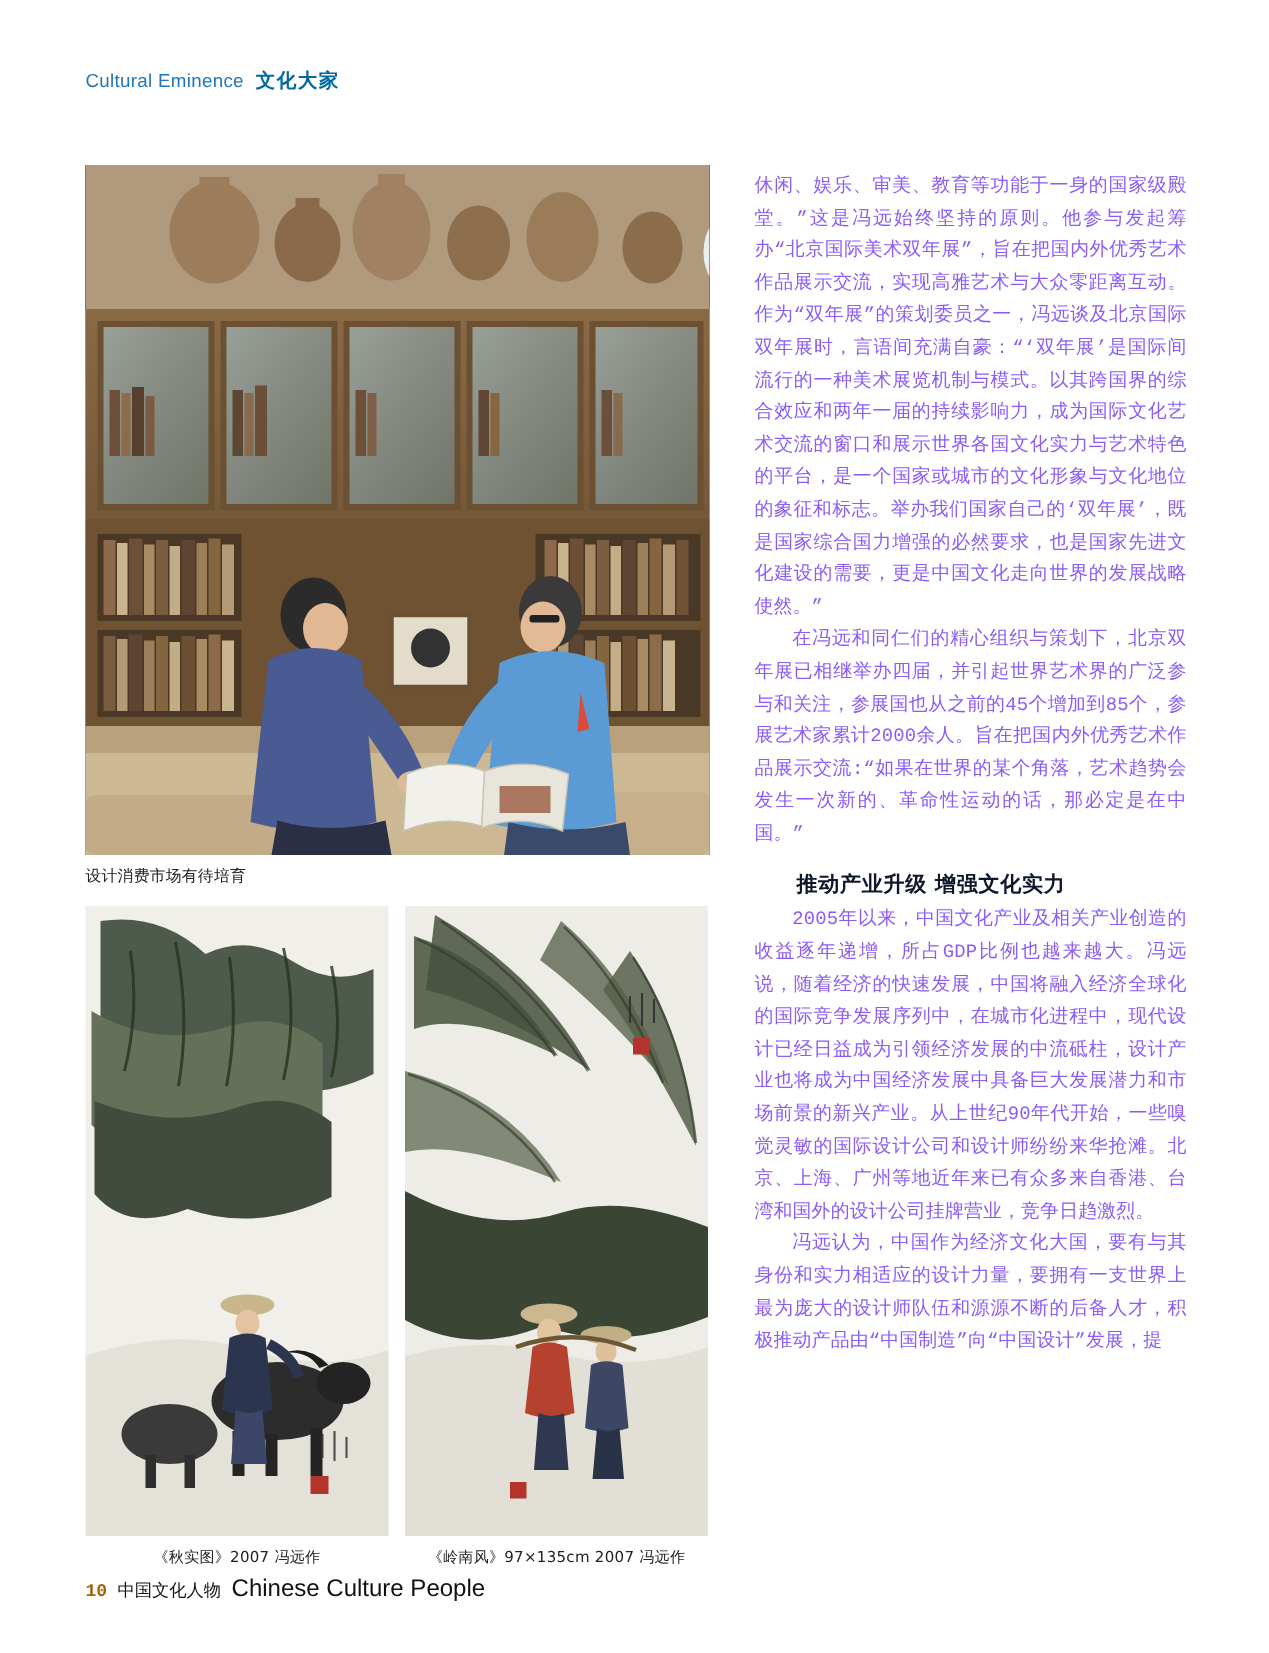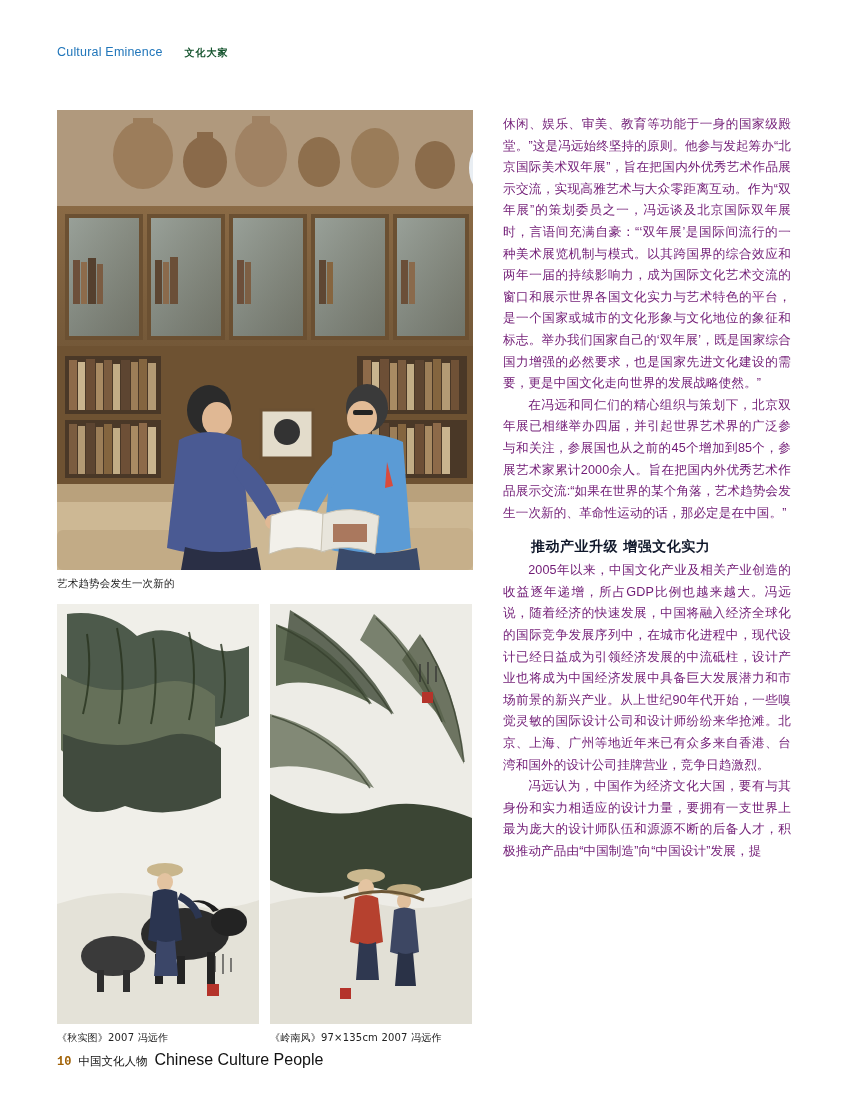--- a/index.html
+++ b/index.html
@@ -21,31 +21,31 @@
     height: 1102px;
   }
 
   
   .header {
     position: absolute;
     left: 57px;
     top: 45px;
     display: flex;
     align-items: baseline;
-    gap: 22px;
+    gap: 8px;
   }
   .header .en {
     color: #2176ba;
     font-size: 12.5px;
     letter-spacing: 0.2px;
     font-family: "Liberation Sans", sans-serif;
   }
   .header .cn {
-    color: #14532d;
-    font-size: 10px;
+    color: #0369a1;
+    font-size: 13px;
     font-weight: bold;
     letter-spacing: 1px;
     font-family: "DejaVu Sans", sans-serif;
   }
 
   
   .left-col {
     position: absolute;
     left: 57px;
     top: 110px;
@@ -67,20 +67,21 @@
     letter-spacing: 0.2px;
   }
 
   .paintings {
     position: absolute;
     left: 57px;
     top: 604px;
     width: 416px;
     display: flex;
     gap: 11px;
+    text-align: center;
   }
   .painting-box { width: 202px; }
   .painting {
     width: 202px;
     height: 420px;
     overflow: hidden;
     position: relative;
     background: #efeee9;
   }
   .painting-caption {
@@ -94,24 +95,24 @@
   .right-col {
     position: absolute;
     left: 503px;
     top: 114px;
     width: 288px;
   }
   .right-col p {
     margin: 0;
     font-size: 12.6px;
     line-height: 21.6px;
-    color: #701a75;
+    color: #8b5cf6;
     text-align: justify;
     text-justify: inter-ideograph;
-    font-family: Liberation Sans, sans-serif;
+    font-family: Liberation Mono, monospace;
     letter-spacing: 0.1px;
   }
   .right-col p.indent { text-indent: 2em; }
   .subhead {
     font-size: 14px;
     font-weight: bold;
     color: #0f172a;
     margin: 14px 0 4px 0;
     text-indent: 2em;
     letter-spacing: 0.5px;
@@ -306,21 +307,21 @@
           <path d="M330 352 l6 24 l-8 2 z" fill="#d94b3c"></path>
         </g>
 
         <g>
           <path d="M214 406 q26 -12 52 -2 l2 38 q-28 -10 -56 2 z" fill="#f2f0ea" stroke="#c8c2b2"></path>
           <path d="M266 404 q28 -10 56 2 l-4 38 q-26 -12 -54 -2 z" fill="#e8e5dc" stroke="#c8c2b2"></path>
           <rect x="276" y="414" width="34" height="18" fill="#9a5d3f" opacity=".8"></rect>
         </g>
       </svg>
     </div>
-    <div class="caption">艺术趋势会发生一次新的</div>
+    <div class="caption">设计消费市场有待培育</div>
   </div>
 
   <div class="paintings">
 
     <div class="painting-box">
       <div class="painting">
         <svg width="202" height="420" viewBox="0 0 202 420">
           <rect x="0" y="0" width="202" height="420" fill="#f0efe9"></rect>
 
           <g opacity=".9">

